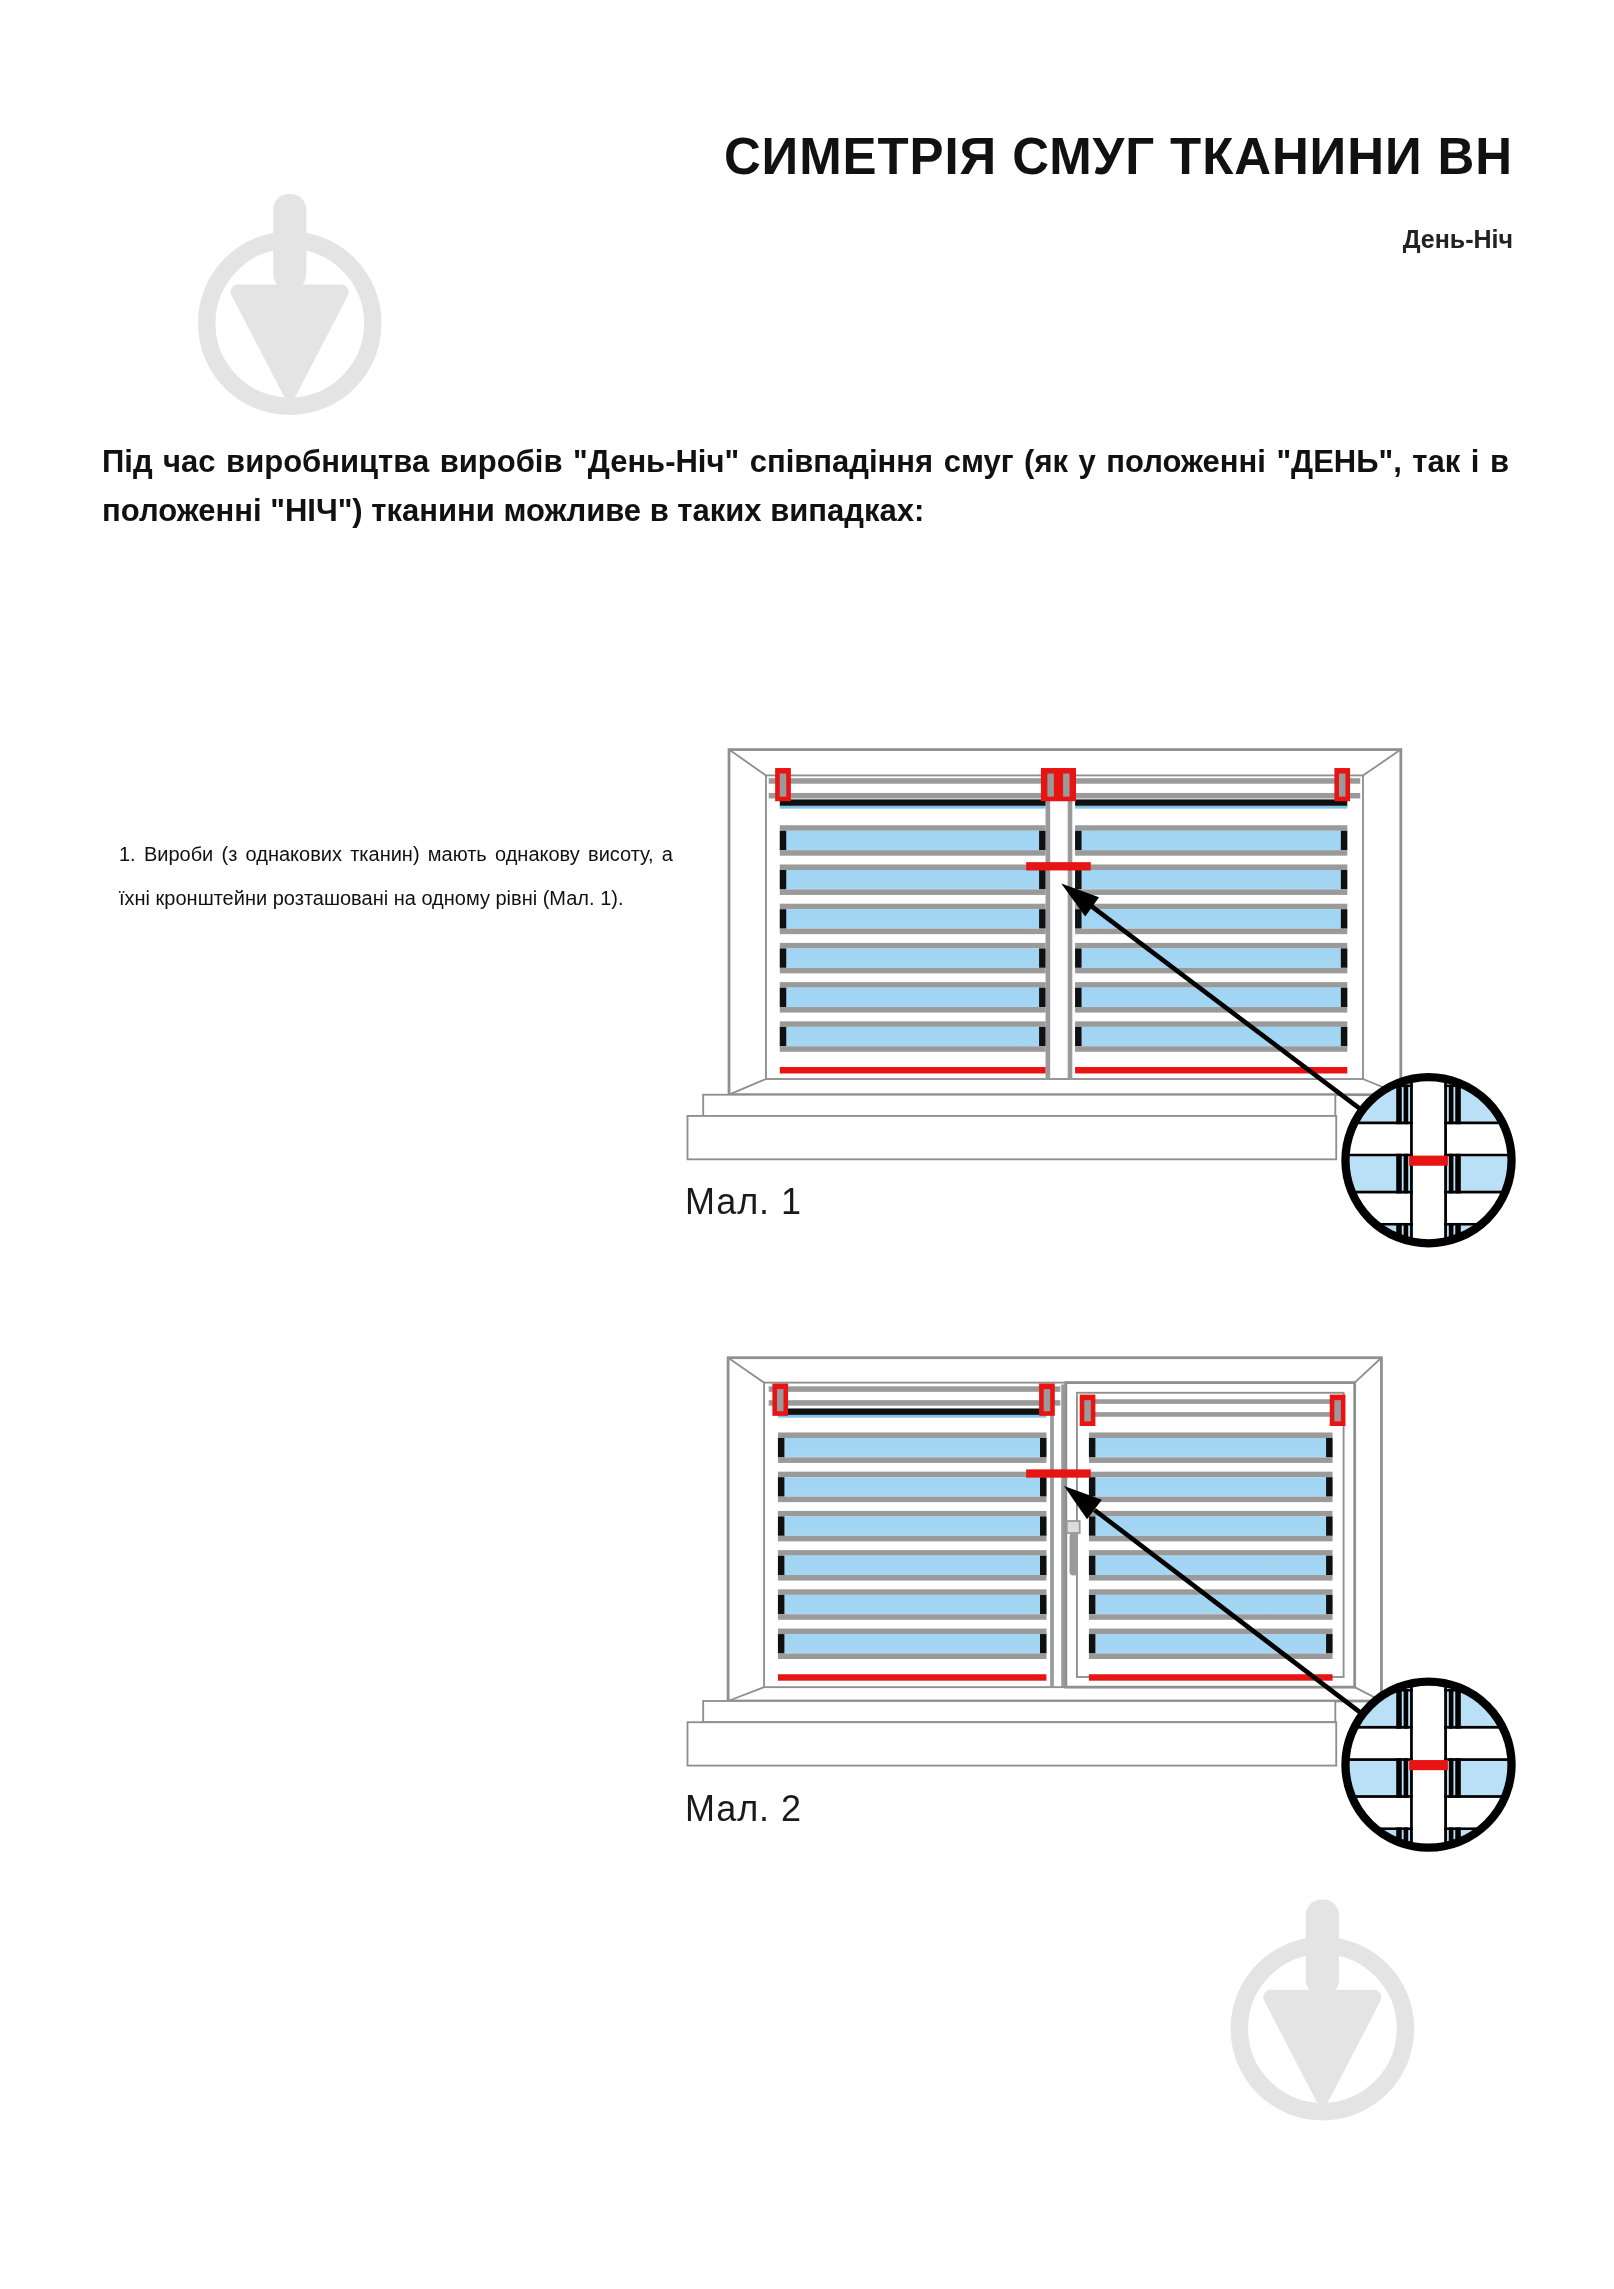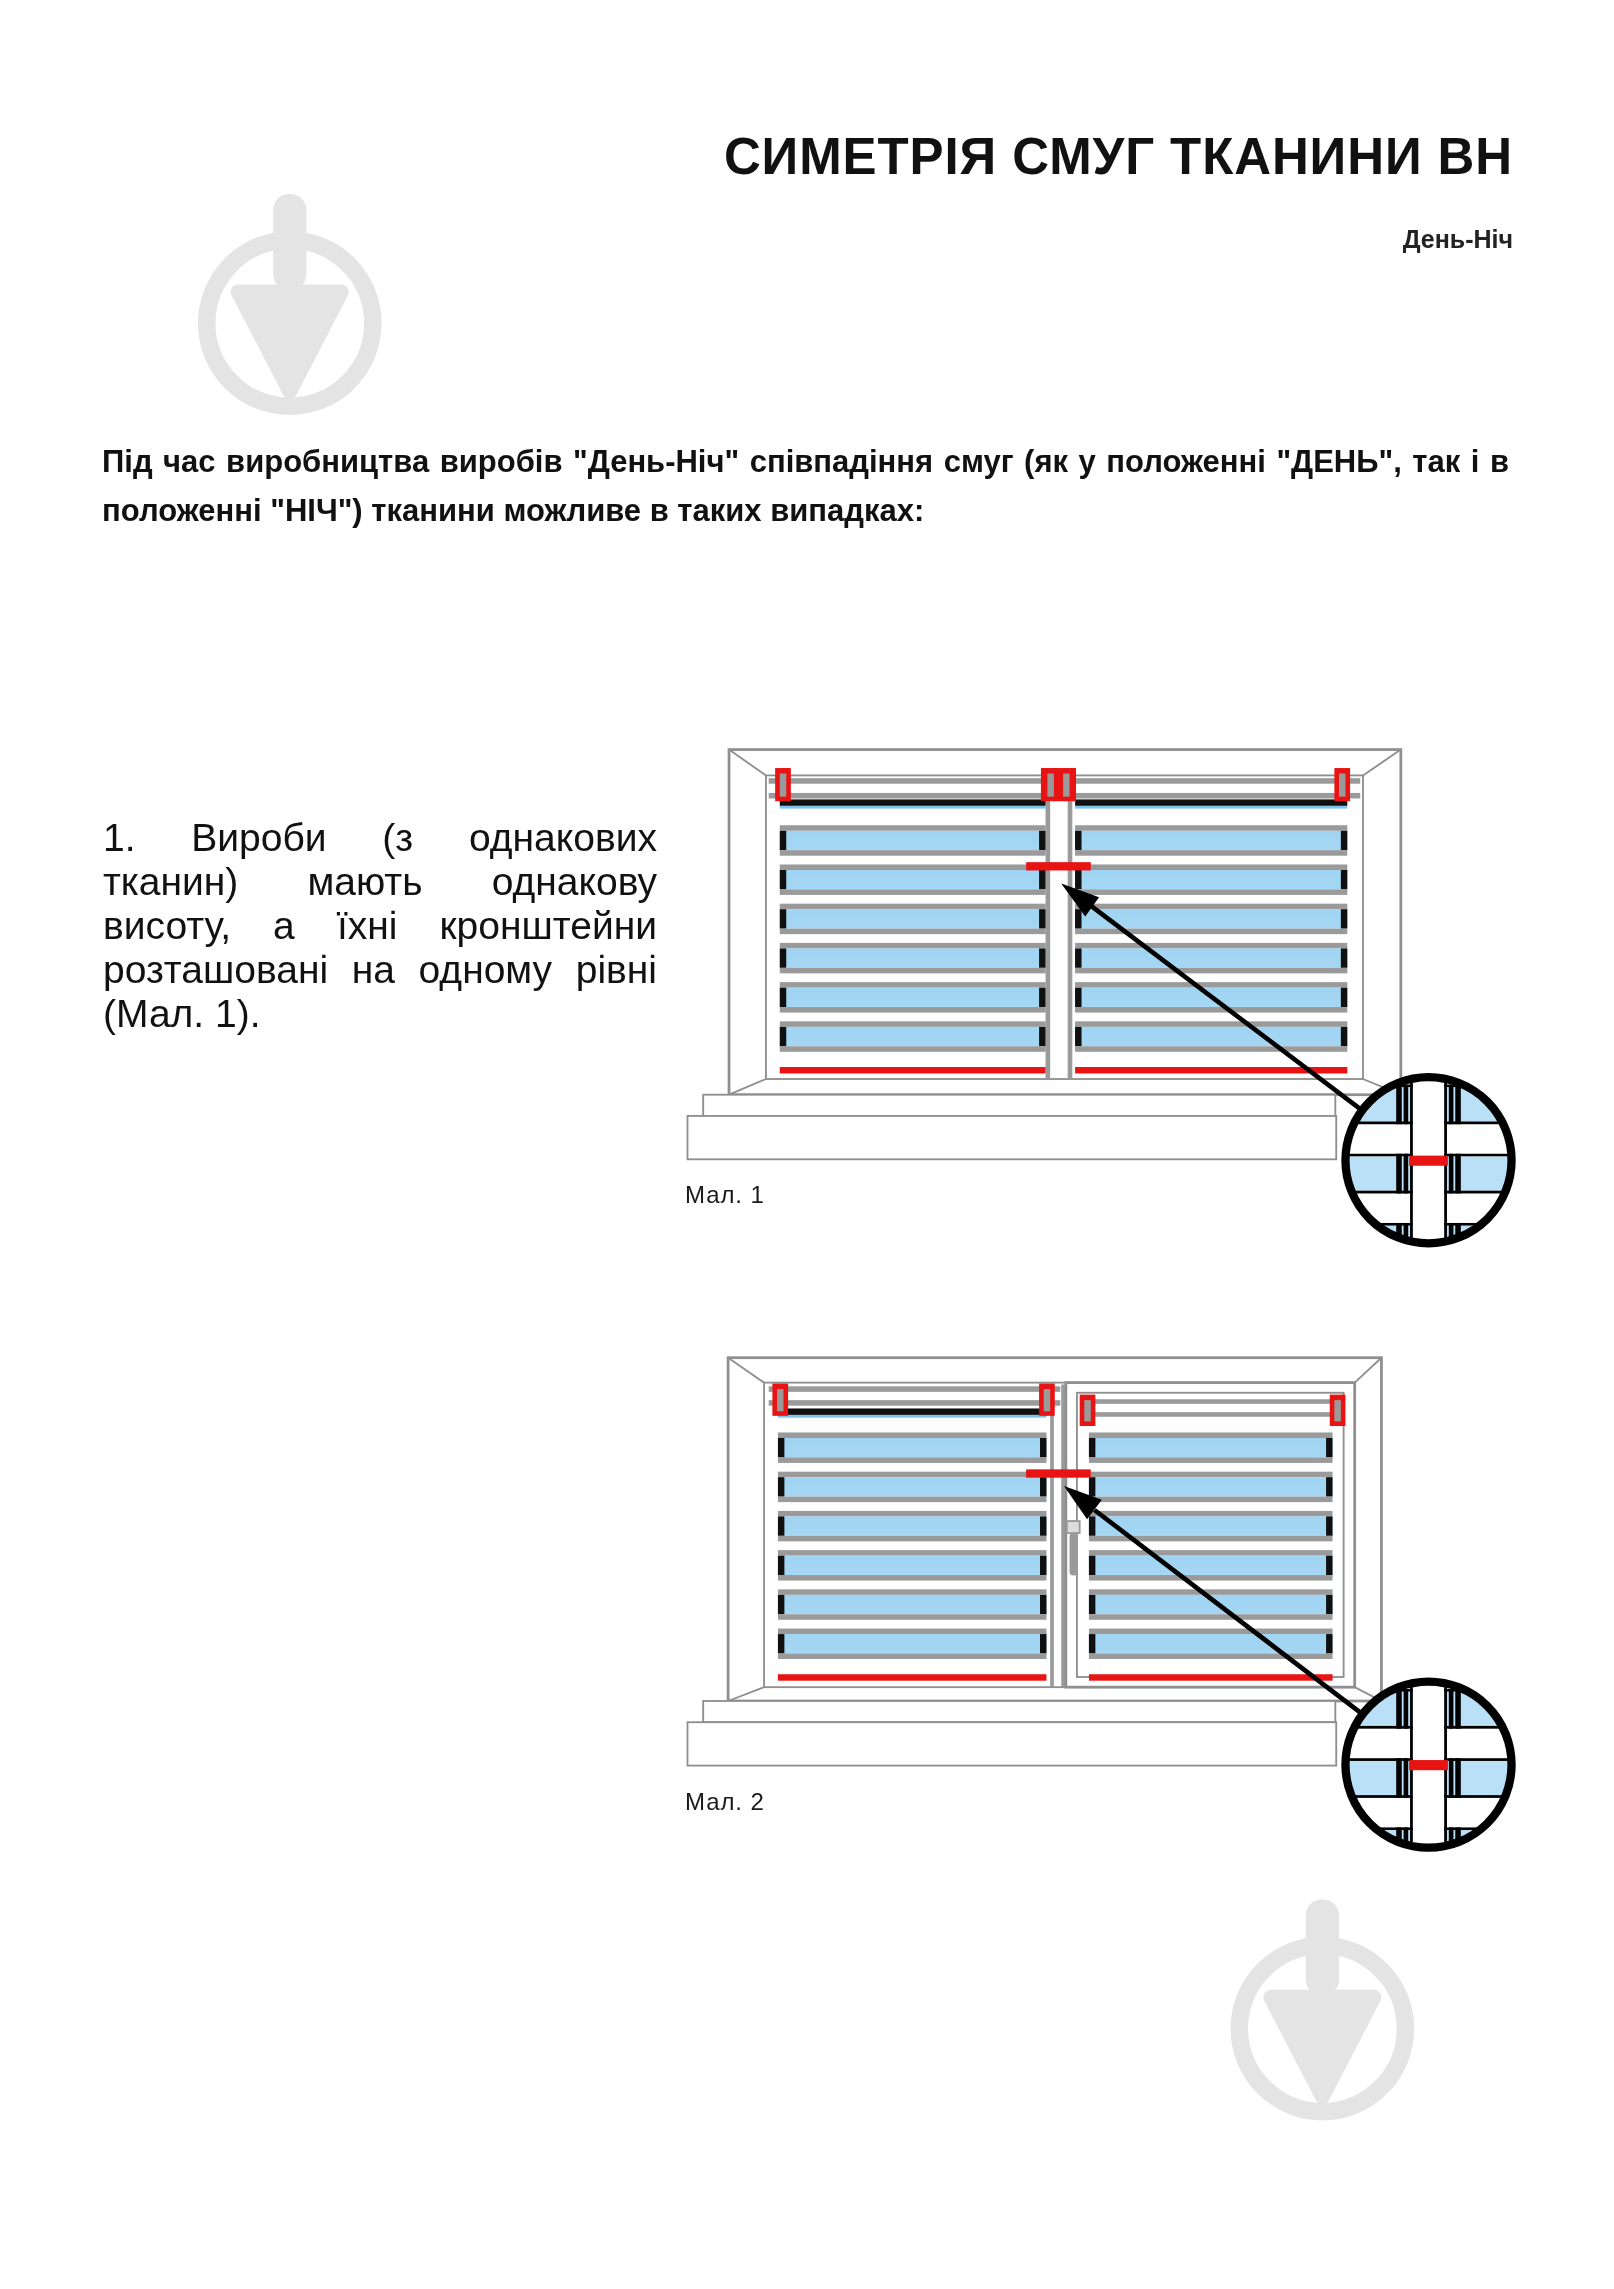--- a/index.html
+++ b/index.html
@@ -7,25 +7,25 @@
          font-family:"Liberation Sans", sans-serif; color:#111; }
   .page { position:absolute; inset:0;padding-left:44px; }
   svg.illustrations { position:absolute; left:0; top:0; }
 
   .title { position:absolute; top:127px; right:101px; margin:0;
            font-size:51px; font-weight:bold; letter-spacing:0.9px; white-space:nowrap; }
   .subtitle { position:absolute; top:225px; right:101px;
               font-size:25px; font-weight:bold; color:#222; }
   .intro { position:absolute; left:102px; top:437px; width:1407px; margin:0;
            font-size:31px; font-weight:bold; line-height:49px; text-align:justify; }
-  .item { position:absolute; left:103px; width:554px; margin:0;
-          font-size:39px; line-height:44px; text-align:justify; }
+  .item { position:absolute; left:103px; width:554px; margin:16px;
+          font-size:20px; line-height:44px; text-align:justify; }
   .item1 { top:816px; }
   .item2 { top:1425px; }
-  .caption { position:absolute; left:685px; font-size:24px; letter-spacing:0.9px; color:#1a1a1a; }
+  .caption { position:absolute; left:685px; font-size:36px; letter-spacing:0.9px; color:#1a1a1a; }
   .cap1 { top:1181px; }
   .cap2 { top:1788px; }
   .footer { position:absolute; left:103px; top:2005px; width:1292px; margin:0;
             font-size:31px; font-weight:bold; }
 </style>
 </head>
 <body>
 
 <div class="page">
 

